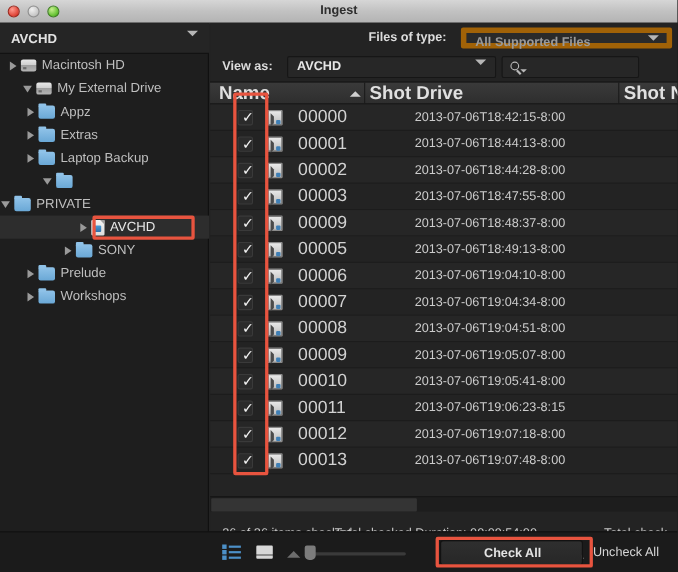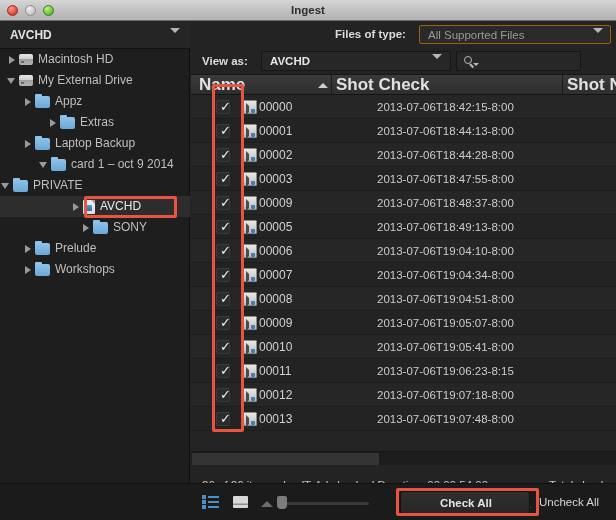--- a/index.html
+++ b/index.html
@@ -143,21 +143,21 @@
   #filetype-row {
     position: absolute; left: 0; top: 0; width: 425px; height: 27px;
   }
   #filetype-row .ft-label {
     position: absolute; left: 144px; top: 0; line-height: 27px;
     font-size: 11.5px; font-weight: bold; color: #dcdcdc;
   }
   #filetype-field {
     position: absolute; left: 228px; top: 4px;
     width: 192px; height: 19px;
-    background: #2a2a2a; border: 1px solid #a16207; border-radius: 2px;
+    background: #2a2a2a; border: 5px solid #a16207; border-radius: 2px; font-weight: bold;
   }
   #filetype-field .val {
     position: absolute; left: 8px; top: 0; line-height: 18px;
     font-size: 11.5px; color: #9a9a9a;
   }
   #filetype-field .caret { position: absolute; right: 7px; top: 7px; }
 
   #viewas-row {
     position: absolute; left: 0; top: 27px; width: 459px; height: 26px;
   }
@@ -264,22 +264,22 @@
     border-left: 3px solid #4a4a4a;
     border-top: 3px solid transparent;
     border-bottom: 3px solid transparent;
   }
   .ic-clip::after {
     content: ""; position: absolute; right: 1px; bottom: 0px;
     width: 4px; height: 4px; background: #3f7fb5; border-radius: 1px;
   }
 
   .fname {
-    position: absolute; left: 68px; top: 0; line-height: 24px;
-    font-size: 12px; color: #d2d2d2;
+    position: absolute; left: 80px; top: 0; line-height: 24px;
+    font-size: 16px; color: #d2d2d2;
   }
   .fdate {
     position: absolute; left: 186px; top: 0; line-height: 24px;
     font-size: 11.5px; color: #cccccc;
   }
 
   
   #hscroll {
     position: absolute; left: 0; top: 430px;
     width: 425px; height: 14px;
@@ -411,56 +411,55 @@
       <span class="label">AVCHD</span>
       <span class="caret"><span class="caret-down"></span></span>
     </div>
 
     <div id="tree">
         <div class="tree-row" style="padding-left: 6px;">
           <span class="disc-arrow closed"></span>
           <span class="ic ic-drive"></span>
           <span class="tree-label">Macintosh HD</span>
         </div>
-        <div class="tree-row" style="padding-left: 6px;">
+        <div class="tree-row" style="padding-left: 20px;">
           <span class="disc-arrow open"></span>
           <span class="ic ic-drive"></span>
           <span class="tree-label">My External Drive</span>
         </div>
         <div class="tree-row" style="padding-left: 22px;">
           <span class="disc-arrow closed"></span>
           <span class="ic ic-folder"></span>
           <span class="tree-label">Appz</span>
         </div>
-        <div class="tree-row" style="padding-left: 22px; margin-left: 25px;">
+        <div class="tree-row" style="padding-left: 22px;">
           <span class="disc-arrow closed"></span>
           <span class="ic ic-folder"></span>
           <span class="tree-label">Extras</span>
         </div>
         <div class="tree-row" style="padding-left: 22px;">
           <span class="disc-arrow closed"></span>
           <span class="ic ic-folder"></span>
           <span class="tree-label">Laptop Backup</span>
         </div>
         <div class="tree-row" style="padding-left: 38px;">
           <span class="disc-arrow open"></span>
           <span class="ic ic-folder"></span>
-          <span class="tree-label">card 1 – oct 9 2014</span>
         </div>
         <div class="tree-row" style="">
           <span class="disc-arrow open"></span>
           <span class="ic ic-folder"></span>
           <span class="tree-label">PRIVATE</span>
         </div>
         <div class="tree-row selected" style="padding-left: 70px;">
           <span class="disc-arrow closed"></span>
           <span class="ic ic-doc"></span>
           <span class="tree-label">AVCHD</span>
         </div>
-        <div class="tree-row" style="padding-left: 80px;">
+        <div class="tree-row" style="padding-left: 56px;">
           <span class="disc-arrow closed"></span>
           <span class="ic ic-folder"></span>
           <span class="tree-label">SONY</span>
         </div>
         <div class="tree-row" style="padding-left: 22px;">
           <span class="disc-arrow closed"></span>
           <span class="ic ic-folder"></span>
           <span class="tree-label">Prelude</span>
         </div>
         <div class="tree-row" style="padding-left: 22px;">
@@ -494,21 +493,21 @@
             <span class="mcaret"></span>
         </span>
       </div>
       <span id="right-caret-btn"><span class="caret-down"></span></span>
     </div>
 
     <div id="list-header">
       <span class="col-head" id="col-name">Name</span>
       <span class="sort-arrow"></span>
       <span class="col-div" style="left:140px"></span>
-      <span class="col-head" id="col-shotdate">Shot Check</span>
+      <span class="col-head" id="col-shotdate">Shot Drive</span>
       <span class="col-div" style="left:371px"></span>
       <span class="col-head" id="col-shotname">Shot Nam</span>
     </div>
 
     <div id="list-body">
         <div class="frow">
           <span class="chk">
             <span class="tick">✓</span>
           </span>
           <span class="ic-clip"></span>

